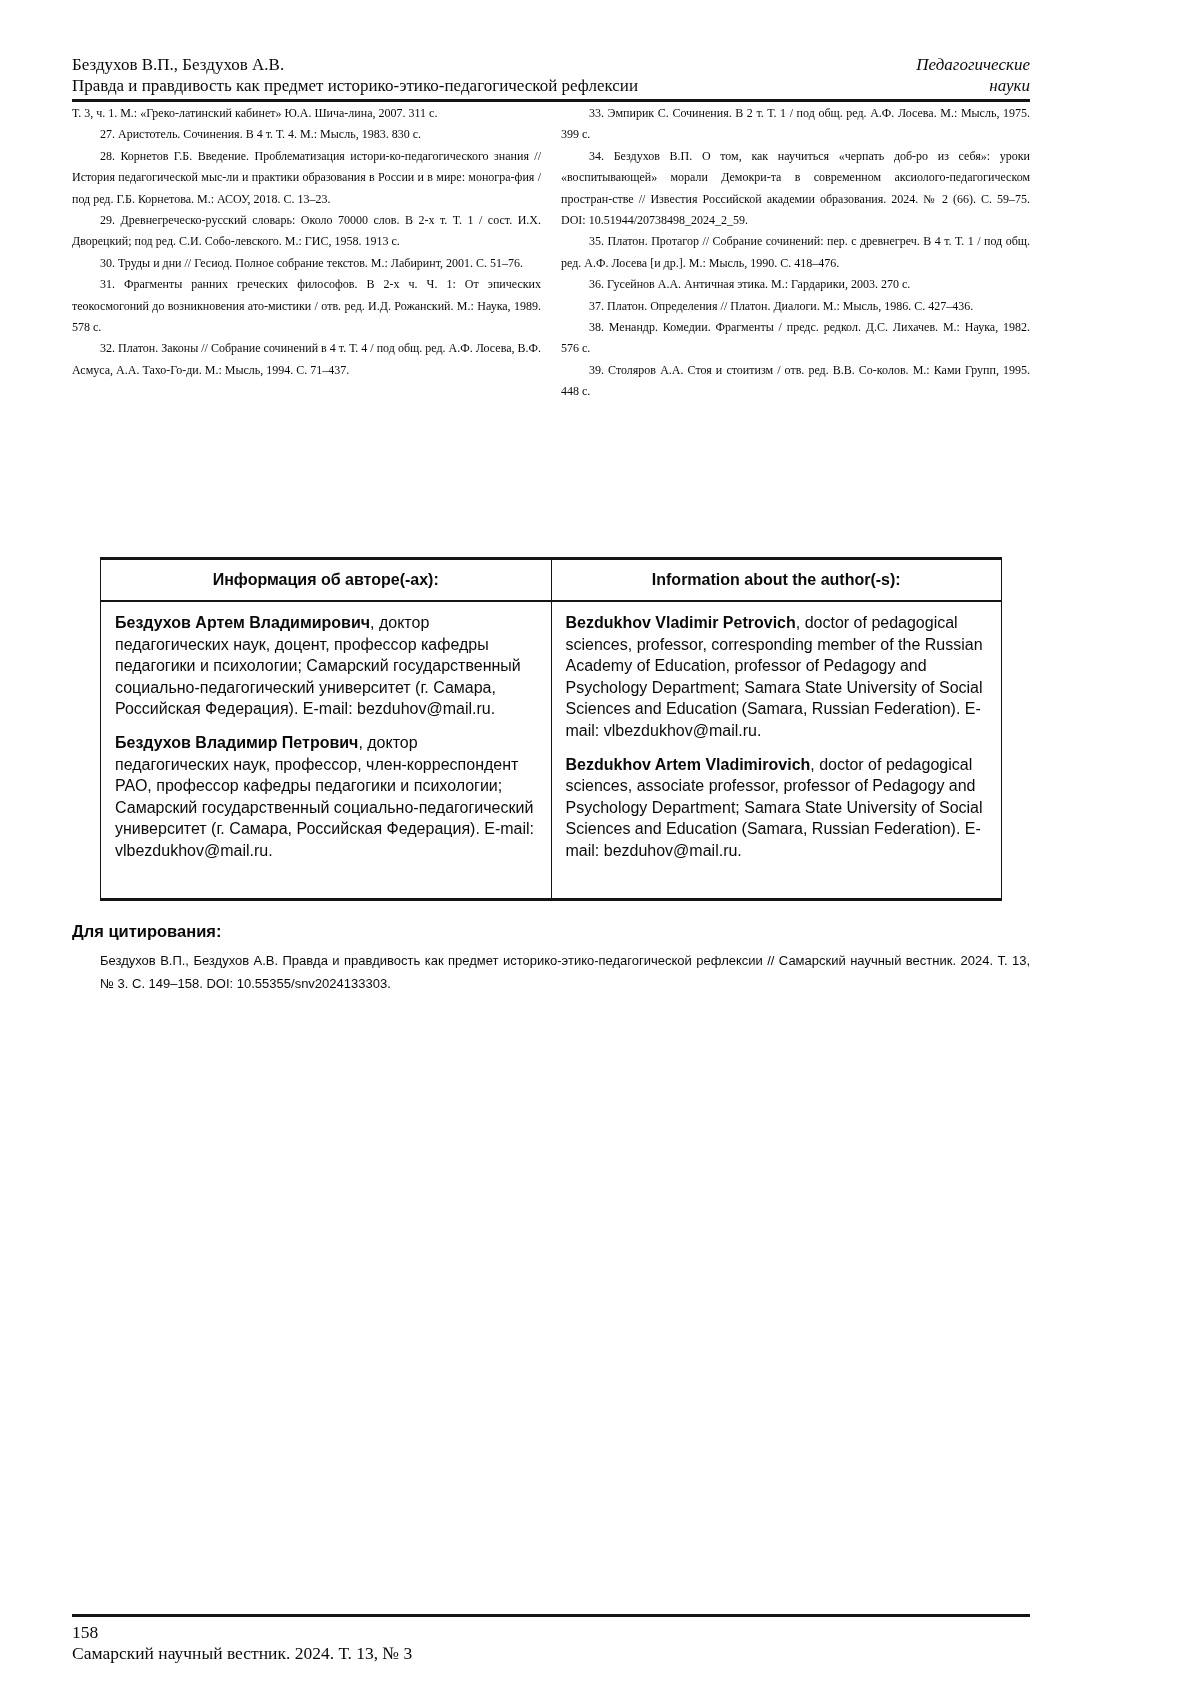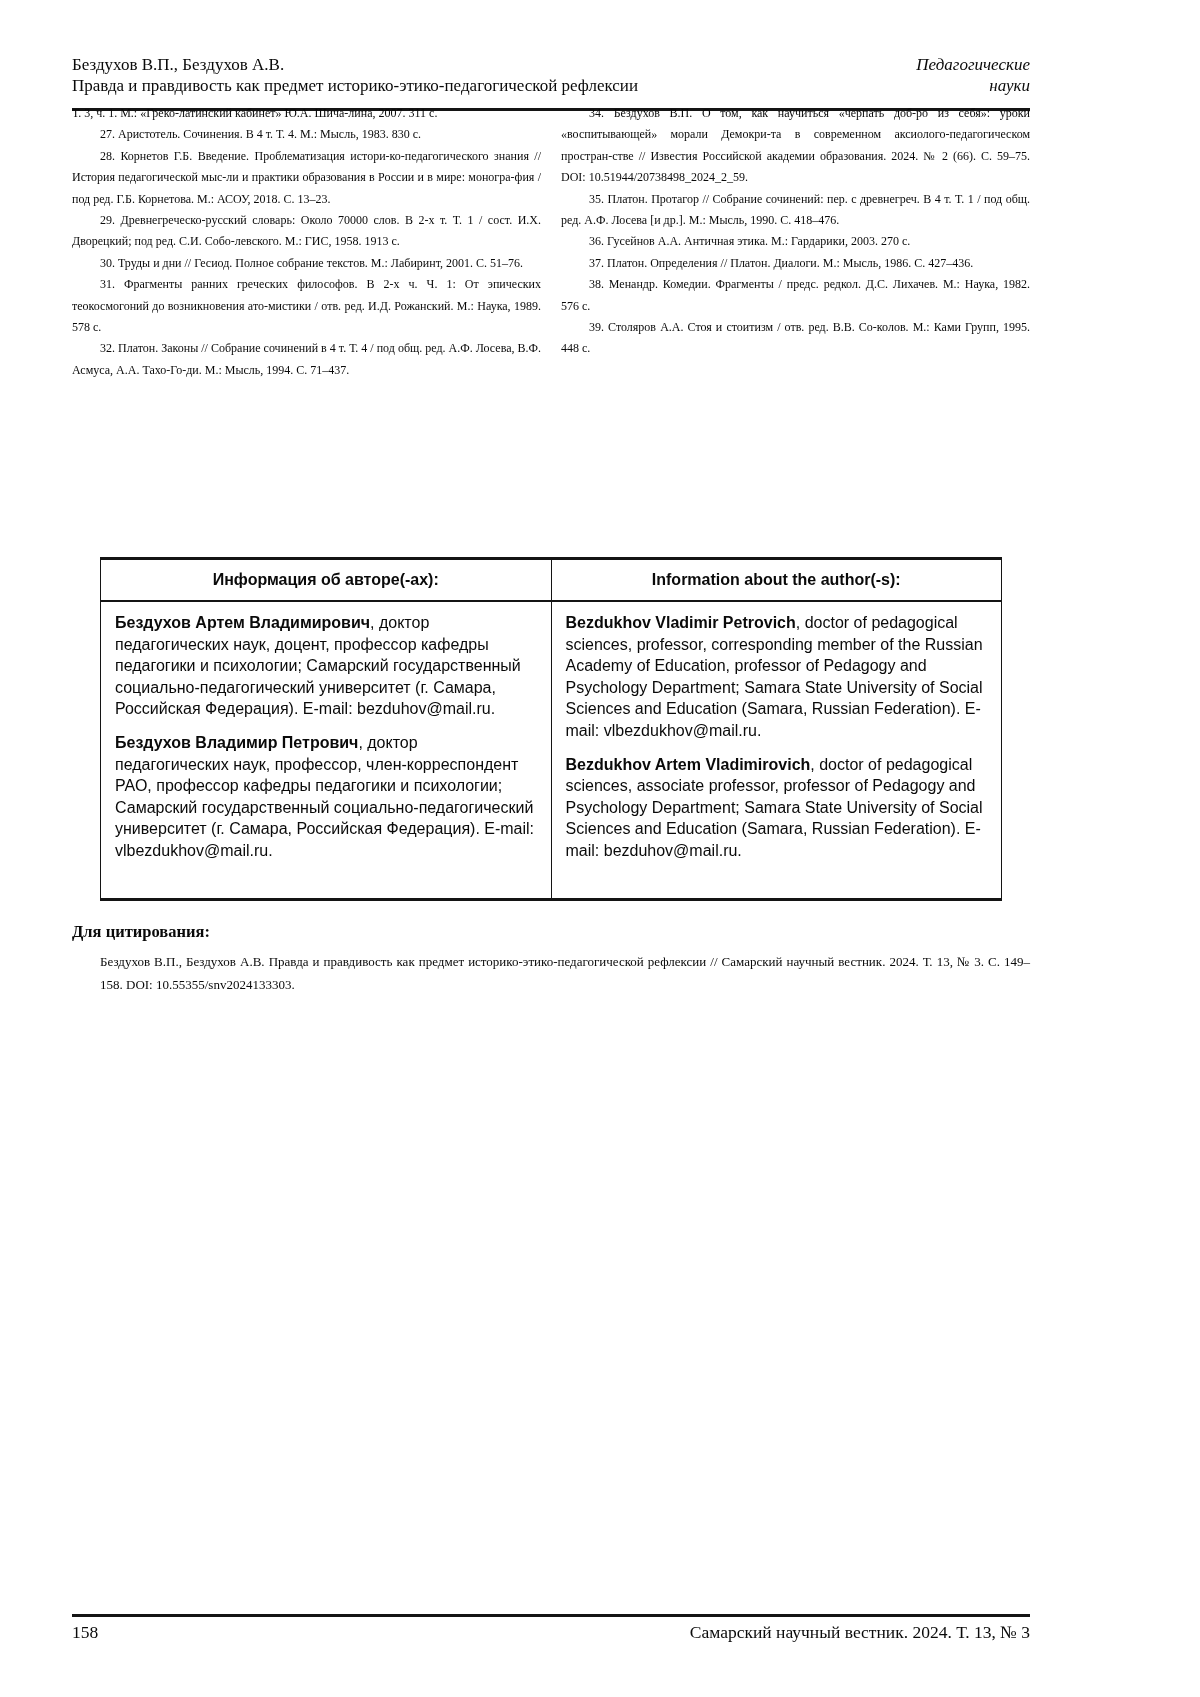--- a/index.html
+++ b/index.html
@@ -3,21 +3,21 @@
 <meta charset="utf-8">
 <style>
   html, body { margin: 0; padding: 0; background: #ffffff; }
   body { width: 1200px; height: 1697px; position: relative; color: #0a0a0a;
          font-family: "Liberation Serif", serif; }
   .page { position: absolute; inset: 0; width: 1200px; height: 1697px; background: #fff; }
 
   
   .header { position: absolute; left: 72px; top: 54px; width: 958px;
             display: flex; justify-content: space-between; align-items: flex-end;
-            border-bottom: 3px solid #141414; padding-bottom: 12px; }
+            border-bottom: 3px solid #141414; padding-bottom: 3px; }
   .header-left { font-size: 17px; line-height: 21px; }
   .header-right { font-size: 17px; line-height: 21px; font-style: italic; text-align: right; }
 
   
   .refs { position: absolute; left: 72px; top: 103px; width: 958px;
           display: flex; gap: 20px; }
   .ref-col { width: 469px; text-align: justify; font-size: 12px; line-height: 21.4px; }
   .ref-col p.ref { margin: 0; text-indent: 28px; }
   .ref-col p.ref.cont { text-indent: 0; }
 
@@ -30,30 +30,30 @@
   .t-header .cell { flex: 1; text-align: center; font-weight: bold; font-size: 16px;
                     padding: 11px 8px; }
   .t-body { display: flex; min-height: 296px; }
   .cell + .cell { border-left: 1px solid #141414; }
   .t-body .cell { flex: 1; padding: 10px 16px 14px 14px; font-size: 16px; line-height: 21.6px; }
   .author-para { margin: 0 0 12px 0; }
   .author-para b { font-weight: bold; }
 
   
   .citation { position: absolute; left: 72px; top: 922px; width: 958px;
-              font-family: Liberation Serif, serif; }
+              font-family: Liberation Sans, sans-serif; }
   .citation-label { font-weight: bold; font-size: 16.5px; margin: 0; }
   .citation-text { margin: 8px 0 0 28px; width: 930px; text-align: justify;
                    font-size: 13px; line-height: 23px; }
 
   
   .footer { position: absolute; left: 72px; top: 1614px; width: 958px;
             border-top: 3px solid #141414; padding-top: 5px;
             display: flex; justify-content: space-between;
-            font-size: 17.5px; line-height: 21px; }
+            font-size: 17.5px; line-height: 21px; flex-direction: column; }
 </style>
 </head>
 <body>
 
 <div class="page">
 
   <div class="header">
     <div class="header-left">
       <div>Бездухов В.П., Бездухов А.В.</div>
       <div>Правда и правдивость как предмет историко-этико-педагогической рефлексии</div>
@@ -68,20 +68,21 @@
     <div class="ref-col">
         <p class="ref cont">Т. 3, ч. 1. М.: «Греко-латинский кабинет» Ю.А. Шича-лина, 2007. 311 с.</p>
         <p class="ref">27. Аристотель. Сочинения. В 4 т. Т. 4. М.: Мысль, 1983. 830 с.</p>
         <p class="ref">28. Корнетов Г.Б. Введение. Проблематизация истори-ко-педагогического знания // История педагогической мыс-ли и практики образования в России и в мире: моногра-фия / под ред. Г.Б. Корнетова. М.: АСОУ, 2018. С. 13–23.</p>
         <p class="ref">29. Древнегреческо-русский словарь: Около 70000 слов. В 2-х т. Т. 1 / сост. И.Х. Дворецкий; под ред. С.И. Собо-левского. М.: ГИС, 1958. 1913 с.</p>
         <p class="ref">30. Труды и дни // Гесиод. Полное собрание текстов. М.: Лабиринт, 2001. С. 51–76.</p>
         <p class="ref">31. Фрагменты ранних греческих философов. В 2-х ч. Ч. 1: От эпических теокосмогоний до возникновения ато-мистики / отв. ред. И.Д. Рожанский. М.: Наука, 1989. 578 с.</p>
         <p class="ref">32. Платон. Законы // Собрание сочинений в 4 т. Т. 4 / под общ. ред. А.Ф. Лосева, В.Ф. Асмуса, А.А. Тахо-Го-ди. М.: Мысль, 1994. С. 71–437.</p>
       </div>
     <div class="ref-col">
+        <p class="ref">33. Эмпирик С. Сочинения. В 2 т. Т. 1 / под общ. ред. А.Ф. Лосева. М.: Мысль, 1975. 399 с.</p>
         <p class="ref">34. Бездухов В.П. О том, как научиться «черпать доб-ро из себя»: уроки «воспитывающей» морали Демокри-та в современном аксиолого-педагогическом простран-стве // Известия Российской академии образования. 2024. № 2 (66). С. 59–75. DOI: 10.51944/20738498_2024_2_59.</p>
         <p class="ref">35. Платон. Протагор // Собрание сочинений: пер. с древнегреч. В 4 т. Т. 1 / под общ. ред. А.Ф. Лосева [и др.]. М.: Мысль, 1990. С. 418–476.</p>
         <p class="ref">36. Гусейнов А.А. Античная этика. М.: Гардарики, 2003. 270 с.</p>
         <p class="ref">37. Платон. Определения // Платон. Диалоги. М.: Мысль, 1986. С. 427–436.</p>
         <p class="ref">38. Менандр. Комедии. Фрагменты / предс. редкол. Д.С. Лихачев. М.: Наука, 1982. 576 с.</p>
         <p class="ref">39. Столяров А.А. Стоя и стоитизм / отв. ред. В.В. Со-колов. М.: Ками Групп, 1995. 448 с.</p>
       </div>
   </div>
 
   <div class="authors-table">

